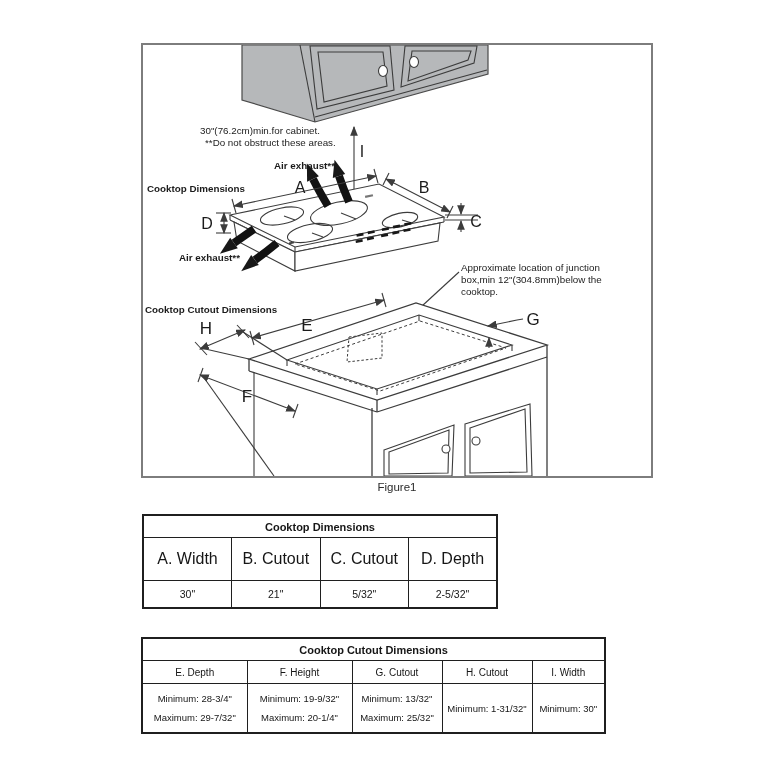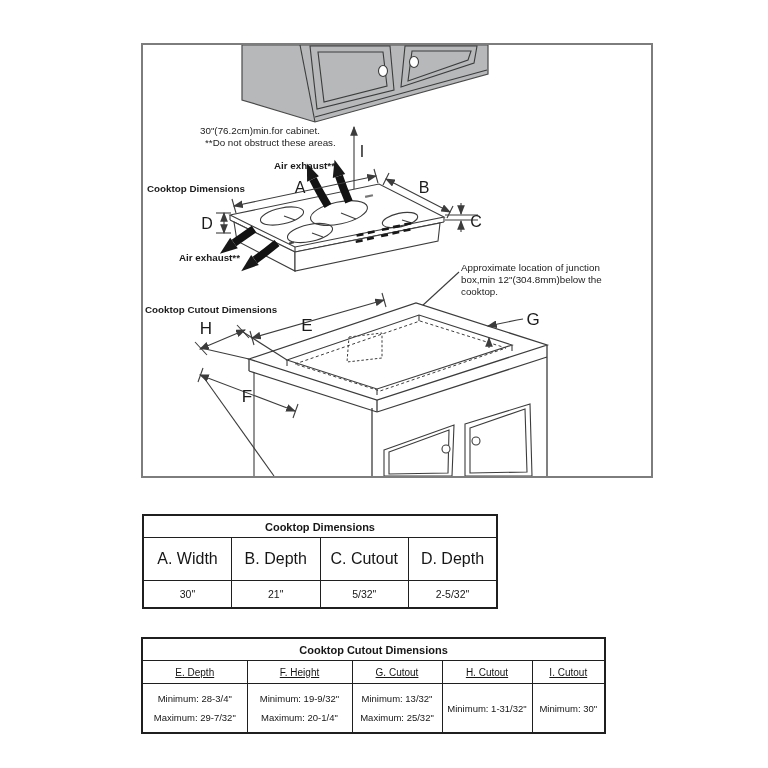--- a/index.html
+++ b/index.html
@@ -29,21 +29,21 @@
 
   
   .dimtable { position:absolute; border-collapse:collapse; table-layout:fixed;
               background:#fff; color:#161616; border:2px solid #1f1f1f; }
   .dimtable td { border:1.5px solid #1f1f1f; text-align:center; vertical-align:middle; padding:0; }
   .dimtable .title-row td { font-weight:bold; font-size:11px; height:21px; }
   #table1 { left:142px; top:514px; width:356px; }
   #table1 .head-row td { height:42px; font-size:16px; }
   #table1 .val-row td  { height:26px; font-size:10.5px; }
   #table2 { left:141px; top:637px; width:463px; }
-  #table2 .head-row td { height:22px; font-size:10px;text-decoration:underline; }
+  #table2 .head-row td { height:22px; font-size:10px; }
   #table2 .val-row td  { height:48px; font-size:9.5px; }
   #table2 .val-row td div { line-height:19px; }
 </style>
 </head>
 <body>
 
 <div class="page">
 
   <div class="figure-box">
     <svg width="508" height="431" viewBox="0 0 508 431">
@@ -210,29 +210,30 @@
         <polygon class="ln fillw" points="241,405 311,380 309,431 241,431"></polygon>
         <polygon class="ln" points="246,407 306,385 305,428 246,429"></polygon>
         <circle cx="303" cy="404" r="4" class="ln fillw"></circle>
         <polygon class="ln fillw" points="322,379 387,359 389,431 322,431"></polygon>
         <polygon class="ln" points="327,383 382,364 384,427 327,428"></polygon>
         <circle cx="333" cy="396" r="4" class="ln fillw"></circle>
       </g>
     </svg>
   </div>
 
+  <div class="figure-caption">Figure1</div>
 
   <table class="dimtable" id="table1">
     <tbody>
         <tr class="title-row">
       <td colspan="4">Cooktop Dimensions</td>
     </tr>
     <tr class="head-row">
       <td>A. Width</td>
-      <td>B. Depth</td>
+      <td>B. Cutout</td>
       <td>C. Cutout</td>
       <td>D. Depth</td>
     </tr>
     <tr class="val-row">
       <td>30"</td>
       <td>21"</td>
       <td>5/32"</td>
       <td>2-5/32"</td>
     </tr>
   </tbody>
@@ -248,21 +249,21 @@
     </colgroup>
     <tbody>
         <tr class="title-row">
       <td colspan="5">Cooktop Cutout Dimensions</td>
     </tr>
     <tr class="head-row">
       <td>E. Depth</td>
       <td>F. Height</td>
       <td>G. Cutout</td>
       <td>H. Cutout</td>
-      <td>I. Cutout</td>
+      <td>I. Width</td>
     </tr>
     <tr class="val-row">
       <td>
         <div>Minimum: 28-3/4"</div>
         <div>Maximum: 29-7/32"</div>
       </td>
       <td>
         <div>Minimum: 19-9/32"</div>
         <div>Maximum: 20-1/4"</div>
       </td>

